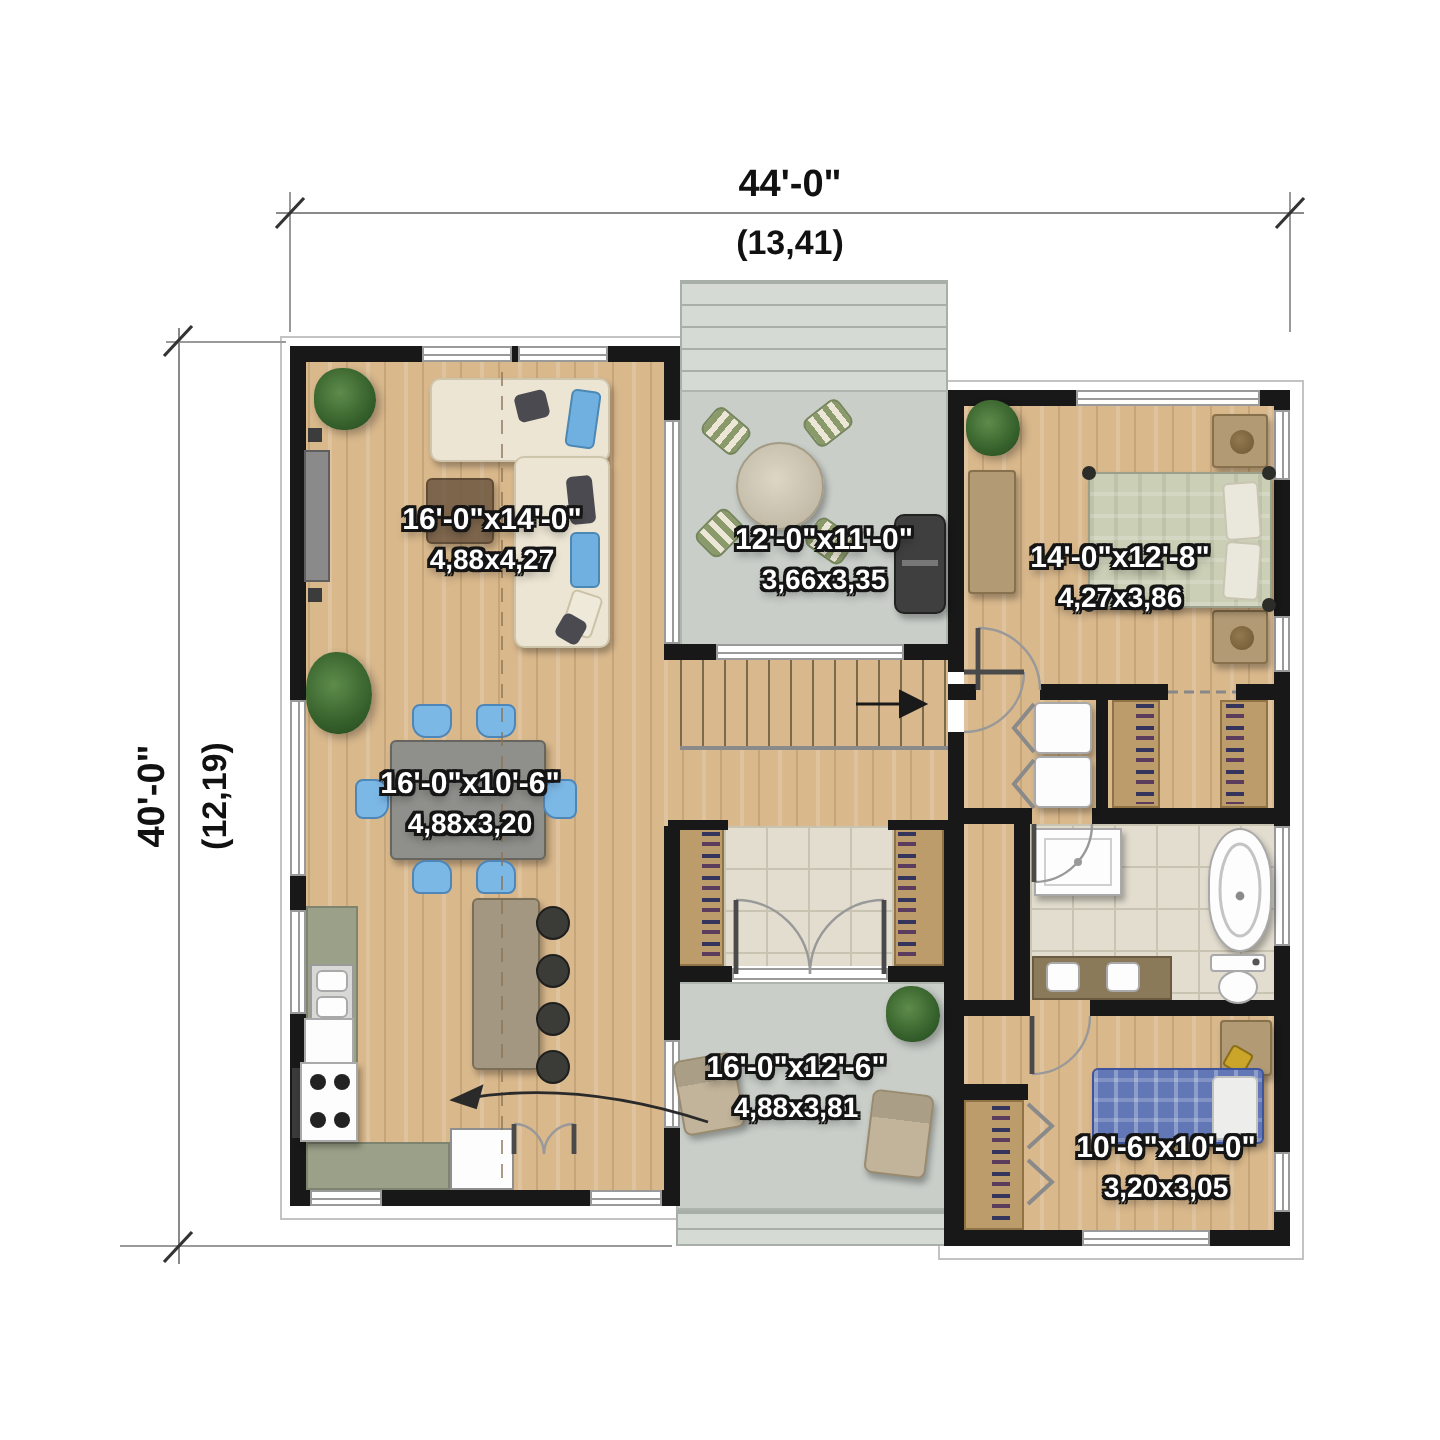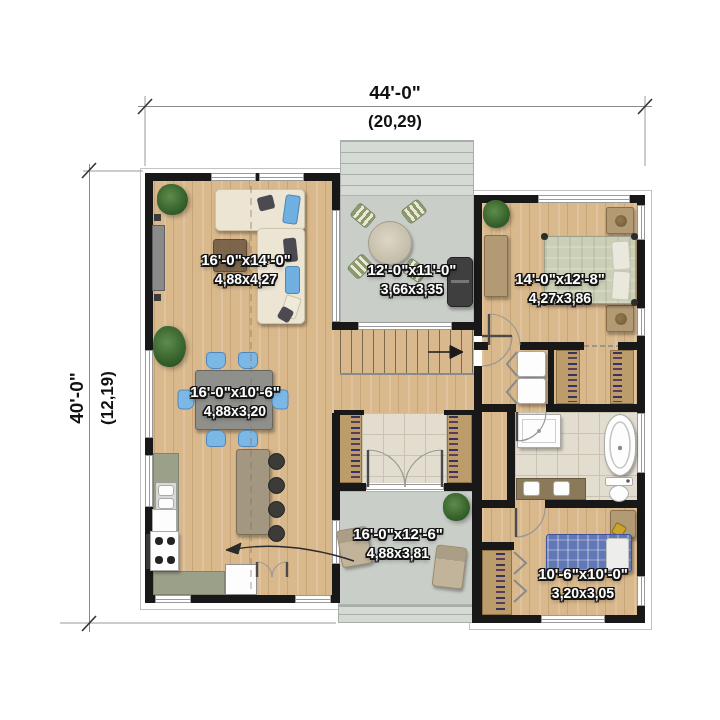--- a/index.html
+++ b/index.html
@@ -46,21 +46,21 @@
           border-bottom:2px solid #8a8a8a;box-sizing:border-box}
   .outline{position:absolute;border:1px solid #c3c3c3}
 </style>
 </head>
 <body>
 
 <div id="stage">
 
   <div class="dimh" style="left:395px;top:82px;font-size:19px">44'-0"</div>
   <div class="dimline" style="left:138px;top:106px;width:514px;height:1px"></div>
-  <div class="dimh" style="left:395px;top:112px;font-size:17px">(20,29)</div>
+  <div class="dimh" style="left:395px;top:112px;font-size:17px">(13,41)</div>
 
   <div class="dimv" style="left:77px;top:398px;font-size:19px">40'-0"</div>
   <div class="dimv" style="left:108px;top:398px;font-size:17px">(12,19)</div>
   <div class="dimline" style="left:89px;top:164px;width:1px;height:468px"></div>
 
   <div class="outline" style="left:140px;top:168px;width:204px;height:440px"></div>
   <div class="outline" style="left:469px;top:190px;width:181px;height:438px"></div>
 
   <div class="steps" style="left:340px;top:140px;width:134px;height:57px"></div>
   <div class="conc" style="left:340px;top:195px;width:134px;height:135px"></div>

